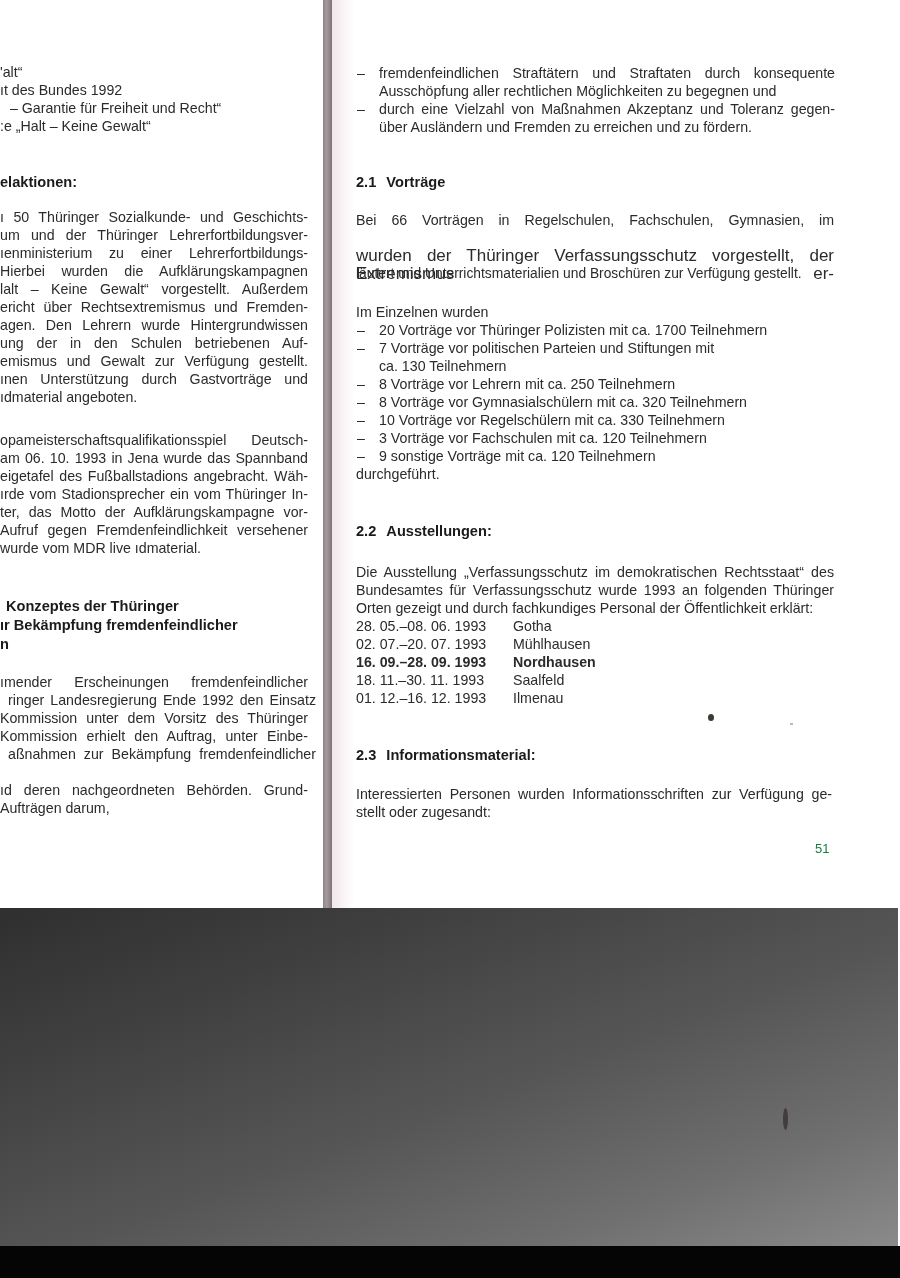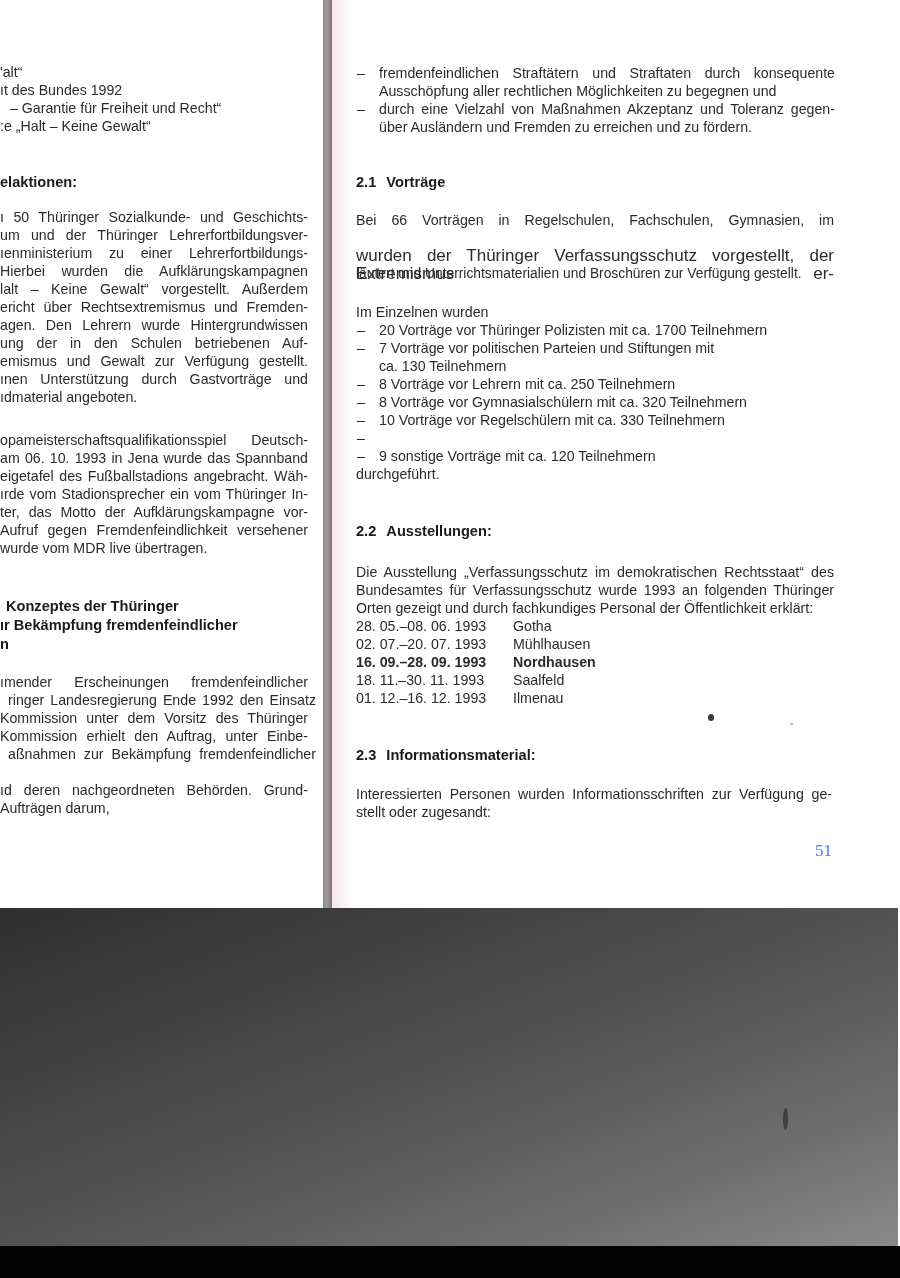--- a/index.html
+++ b/index.html
@@ -101,23 +101,22 @@
       white-space: normal;
     }
     .dash {
       position: absolute;
       font-size: 14.2px;
       line-height: 18px;
       color: #2b2b2b;
     }
     .page-number {
       position: absolute;
-      font-size: 17px;
-      color: #3b82f6;
-      font-family: Liberation Serif, serif;
+      font-size: 13px;
+      color: #15803d;
     }
     .date-col {
       display: inline-block;
       width: 157px;
     }
   </style>
 </head>
 <body>
 
 <div class="scan">
@@ -142,21 +141,21 @@
     <div class="line justify" style="left:0px;top:352px;width:308px;">emismus und Gewalt zur Verfügung gestellt.</div>
     <div class="line justify" style="left:0px;top:370px;width:308px;">ınen Unterstützung durch Gastvorträge und</div>
     <div class="line" style="left:0px;top:388px;">ıdmaterial angeboten.</div>
 
     <div class="line justify" style="left:0px;top:431px;width:308px;">opameisterschaftsqualifikationsspiel Deutsch-</div>
     <div class="line justify" style="left:0px;top:449px;width:308px;">am 06. 10. 1993 in Jena wurde das Spannband</div>
     <div class="line justify" style="left:0px;top:467px;width:308px;">eigetafel des Fußballstadions angebracht. Wäh-</div>
     <div class="line justify" style="left:0px;top:485px;width:308px;">ırde vom Stadionsprecher ein vom Thüringer In-</div>
     <div class="line justify" style="left:0px;top:503px;width:308px;">ter, das Motto der Aufklärungskampagne vor-</div>
     <div class="line justify" style="left:0px;top:521px;width:308px;">Aufruf gegen Fremdenfeindlichkeit versehener</div>
-    <div class="line" style="left:0px;top:539px;">wurde vom MDR live übertragen.</div>
+    <div class="line" style="left:0px;top:539px;">wurde vom MDR live ıdmaterial.</div>
 
     <div class="heading" style="left:6px;top:598px;">Konzeptes der Thüringer</div>
     <div class="heading" style="left:0px;top:617px;">ır Bekämpfung fremdenfeindlicher</div>
     <div class="heading" style="left:0px;top:636px;">n</div>
 
     <div class="line justify" style="left:0px;top:673px;width:308px;">ımender Erscheinungen fremdenfeindlicher</div>
     <div class="line justify" style="left:0px;top:691px;width:308px;padding-left:8px;">ringer Landesregierung Ende 1992 den Einsatz</div>
     <div class="line justify" style="left:0px;top:709px;width:308px;">Kommission unter dem Vorsitz des Thüringer</div>
     <div class="line justify" style="left:0px;top:727px;width:308px;">Kommission erhielt den Auftrag, unter Einbe-</div>
     <div class="line justify" style="left:8px;top:745px;width:308px;">aßnahmen zur Bekämpfung fremdenfeindlicher</div>
@@ -196,20 +195,21 @@
     <div class="dash" style="left:3px;top:375px;">–</div>
     <div class="line" style="left:25px;top:375px;">8 Vorträge vor Lehrern mit ca. 250 Teilnehmern</div>
 
     <div class="dash" style="left:3px;top:393px;">–</div>
     <div class="line" style="left:25px;top:393px;">8 Vorträge vor Gymnasialschülern mit ca. 320 Teilnehmern</div>
 
     <div class="dash" style="left:3px;top:411px;">–</div>
     <div class="line" style="left:25px;top:411px;">10 Vorträge vor Regelschülern mit ca. 330 Teilnehmern</div>
 
     <div class="dash" style="left:3px;top:429px;">–</div>
+    <div class="line" style="left:25px;top:429px;">3 Vorträge vor Fachschulen mit ca. 120 Teilnehmern</div>
 
     <div class="dash" style="left:3px;top:447px;">–</div>
     <div class="line" style="left:25px;top:447px;">9 sonstige Vorträge mit ca. 120 Teilnehmern</div>
 
     <div class="line" style="left:2px;top:465px;">durchgeführt.</div>
 
     <div class="heading" style="left:2px;top:523px;">
       <span>2.2</span>
       <span style="margin-left:6px;">Ausstellungen:</span>
     </div>

